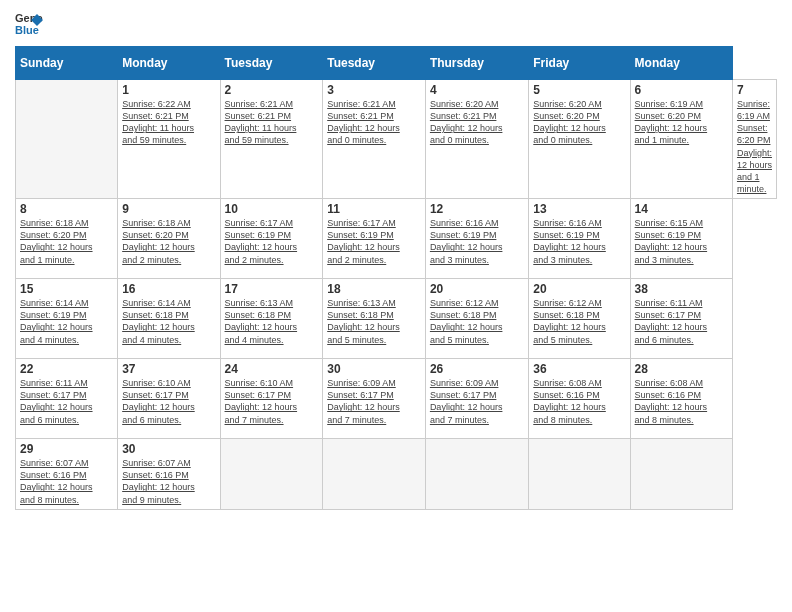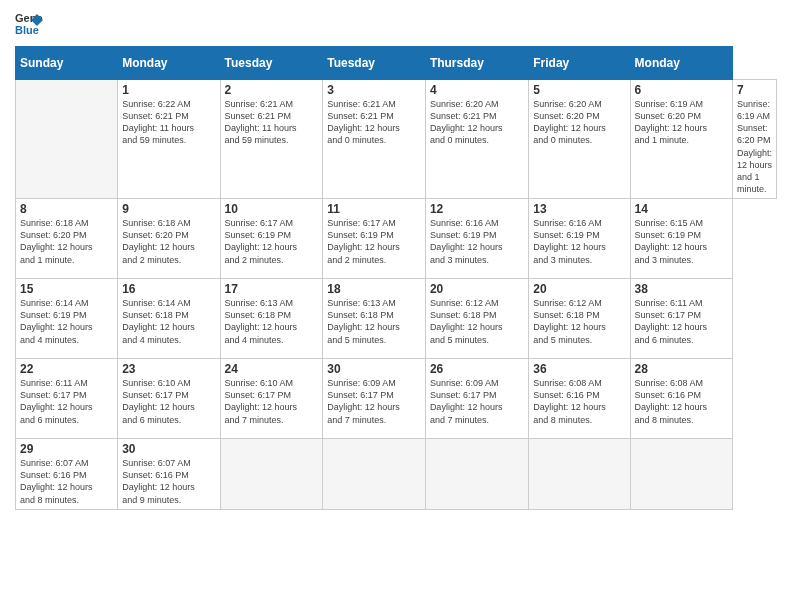--- a/index.html
+++ b/index.html
@@ -71,20 +71,21 @@
       font-size: 12px;
       font-weight: bold;
       color: #333;
       display: block;
       margin-bottom: 1px;
     }
     .day-detail {
       color: #444;
       font-size: 9px;
       line-height: 1.35;
+      text-decoration: underline;
     }
     .last-row td {
       height: 60px;
     }
   </style>
 </head>
 <body>
 
 <div class="page">
   <div class="header">
@@ -274,21 +275,21 @@
         </tr>
         <tr>
           <td>
             <span class="day-num">22</span>
             <div class="day-detail" style="white-space: pre-line;">Sunrise: 6:11 AM
 Sunset: 6:17 PM
 Daylight: 12 hours
 and 6 minutes.</div>
           </td>
           <td>
-            <span class="day-num">23</span>
+            <span class="day-num">37</span>
             <div class="day-detail" style="white-space: pre-line;">Sunrise: 6:10 AM
 Sunset: 6:17 PM
 Daylight: 12 hours
 and 6 minutes.</div>
           </td>
           <td>
             <span class="day-num">24</span>
             <div class="day-detail" style="white-space: pre-line;">Sunrise: 6:10 AM
 Sunset: 6:17 PM
 Daylight: 12 hours

